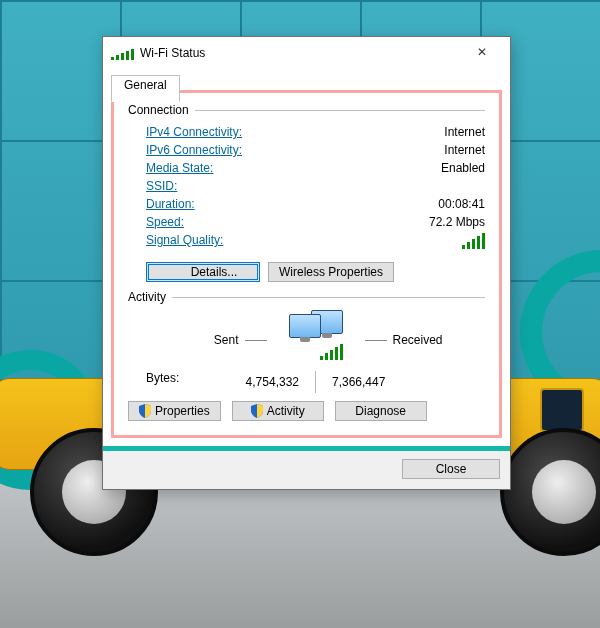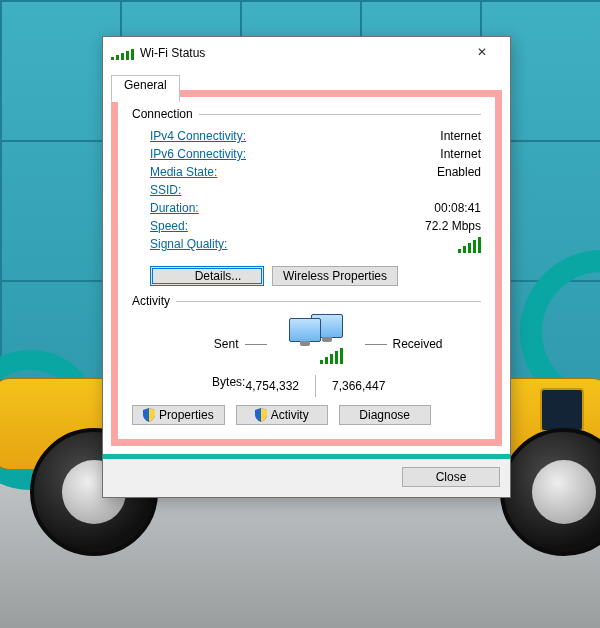--- a/index.html
+++ b/index.html
@@ -24,21 +24,21 @@
   .wheel{position:absolute;top:100px;width:120px;height:120px;border-radius:50%;background:radial-gradient(circle at 40% 35%,#4a4a4a,#101010 70%);border:4px solid #0b0b0b;}
   .hub{position:absolute;left:28px;top:28px;width:64px;height:64px;border-radius:50%;background:radial-gradient(circle at 40% 35%,#eee,#9a9a9a);}
   .wl{left:30px;} .wr{left:500px;}
   
   .win{position:absolute;left:102px;top:36px;width:407px;background:#fff;border:1px solid #707070;box-shadow:2px 4px 14px rgba(0,0,0,.25);}
   .titlebar{display:flex;align-items:center;height:30px;padding:0 8px;}
   .titlebar .title{flex:1;display:flex;align-items:flex-end;gap:6px;}
   .closebtn{width:40px;height:30px;display:flex;align-items:center;justify-content:center;color:#333;}
   .tabs{position:relative;height:24px;margin:0 8px -1px 8px;}
   .tab{position:absolute;left:0;top:8px;height:23px;padding:2px 12px 0 12px;border:1px solid #c0c0c0;border-bottom:1px solid #fff;background:#fff;}
-  .panel{border:7px solid #fca5a5;margin:0 8px 8px 8px;padding:10px 14px 10px 14px;}
+  .panel{border:3px solid #fca5a5;margin:0 8px 8px 8px;padding:10px 14px 10px 14px;}
   .grp{margin-bottom:8px;}
   .grphead{display:flex;align-items:center;gap:6px;margin-bottom:6px;}
   .grphead .line{flex:1;height:0;border-top:1px solid #c0c0c0;}
   .row{display:flex;justify-content:space-between;padding:2px 0 2px 18px;}
   .row .lbl{color:#0369a1;text-decoration:underline;}
   .row .val{color:#000;}
   .bars{display:inline-flex;align-items:flex-end;gap:2px;height:16px;}
   .bars i{width:3px;background:#0a8a0a;display:block;}
   .b1{height:4px}.b2{height:7px}.b3{height:10px}.b4{height:13px}.b5{height:16px}
   .tbars i{width:3px;background:#0a8a0a;}
@@ -177,21 +177,21 @@
                 <i class="b3"></i>
                 <i class="b4"></i>
                 <i class="b5"></i>
             </span>
           </div>
           <div class="r">
             <span class="dash"></span><span>Received</span>
           </div>
         </div>
         <div class="actgrid" style="margin-top:2px;">
-          <div class="l" style="text-align:center;padding-right:8px;">
+          <div class="l" style="text-align:left;padding-right:8px;">
             <span>Bytes:</span>
           </div>
           <div></div>
           <div></div>
         </div>
         <div class="actgrid" style="margin-top:-16px;">
           <div class="l"><span>4,754,332</span></div>
           <div class="c">
               <div class="sep"></div>
             </div>

